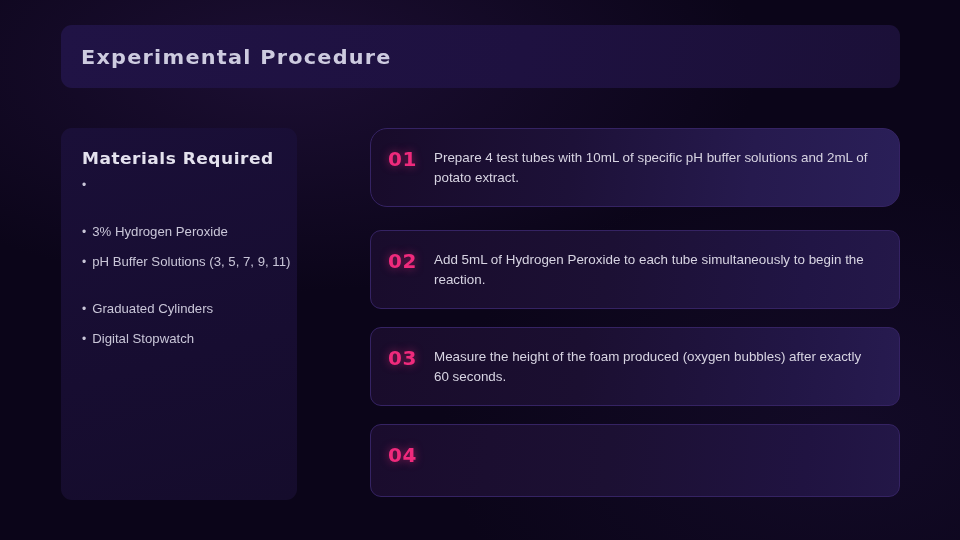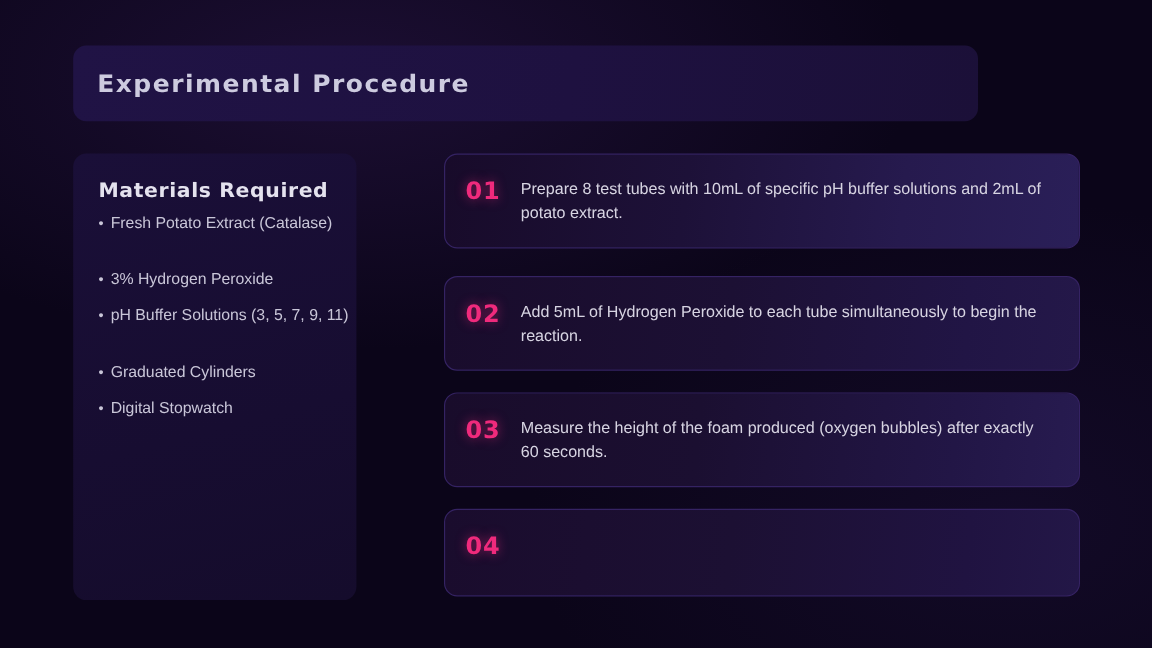--- a/index.html
+++ b/index.html
@@ -24,22 +24,22 @@
     background:
       radial-gradient(ellipse 70% 60% at 30% 12%, rgba(42,22,72,0.55) 0%, rgba(11,5,25,0) 70%),
       radial-gradient(ellipse 60% 70% at 88% 80%, rgba(30,18,60,0.40) 0%, rgba(11,5,25,0) 70%),
       #0b0519;
   }
 
   
   #header-bar {
     position: absolute;
     left: 61px;
-    top: 38px;
-    width: 754px;
+    top: 25px;
+    width: 839px;
     height: 63px;
     border-radius: 11px;
     background: linear-gradient(100deg, #201345 0%, #1e1140 55%, #1b1038 100%);
     display: flex;
     align-items: center;
     padding-left: 20px;
   }
 
   #header-title {
     font-family: "DejaVu Sans", sans-serif;
@@ -112,21 +112,21 @@
     padding: 19px 22px 19px 17px;
     min-height: 73px;
     border-radius: 11px;
     border: 1px solid #352363;
     margin-bottom: 18px;
     overflow: hidden;
   }
   .step-card:last-child { margin-bottom: 4px; }
 
   
-  .step-card.c1 { background: linear-gradient(96deg, #180b2a 0%, #1d1138 38%, #261a4e 72%, #2a1f58 100%); }
+  .step-card.c1 { background: linear-gradient(96deg, #180b2a 0%, #1d1138 38%, #261a4e 72%, #2a1f58 100%); border-radius: 17px; }
   .step-card.c2 { background: linear-gradient(96deg, #190c2c 0%, #1c1034 45%, #211545 82%, #241849 100%); margin-top: 23px; }
   .step-card.c3 { background: linear-gradient(96deg, #190c2b 0%, #1b0f31 40%, #221646 80%, #271b50 100%); }
   .step-card.c4 { background: linear-gradient(96deg, #1a0c2d 0%, #1c1033 45%, #201341 82%, #231747 100%); }
 
   .step-num {
     font-family: "DejaVu Sans", sans-serif;
     font-size: 20px;
     font-weight: 700;
     letter-spacing: 0.5px;
     color: #ef2a7c;
@@ -151,21 +151,20 @@
 
   <div id="header-bar">
     <div id="header-title">Experimental Procedure</div>
   </div>
 
   <div id="materials-panel">
     <div id="materials-heading">Materials Required</div>
     <ul id="materials-list">
       <li class="material-item">
         <span class="bullet">•</span>
-        <span>Fresh Potato Extract (Catalase)</span>
       </li>
       <li class="material-item gap-lg">
         <span class="bullet">•</span>
         <span>3% Hydrogen Peroxide</span>
       </li>
       <li class="material-item gap-sm">
         <span class="bullet">•</span>
         <span>pH Buffer Solutions (3, 5, 7, 9, 11)</span>
       </li>
       <li class="material-item gap-lg">
@@ -176,21 +175,21 @@
         <span class="bullet">•</span>
         <span>Digital Stopwatch</span>
       </li>
     </ul>
   </div>
 
   <div id="steps">
 
     <div class="step-card c1">
       <div class="step-num">01</div>
-      <div class="step-text">Prepare 8 test tubes with 10mL of specific pH buffer solutions and 2mL of potato extract.</div>
+      <div class="step-text">Prepare 4 test tubes with 10mL of specific pH buffer solutions and 2mL of potato extract.</div>
     </div>
 
     <div class="step-card c2">
       <div class="step-num">02</div>
       <div class="step-text">Add 5mL of Hydrogen Peroxide to each tube simultaneously to begin the reaction.</div>
     </div>
 
     <div class="step-card c3">
       <div class="step-num">03</div>
       <div class="step-text">Measure the height of the foam produced (oxygen bubbles) after exactly 60 seconds.</div>

